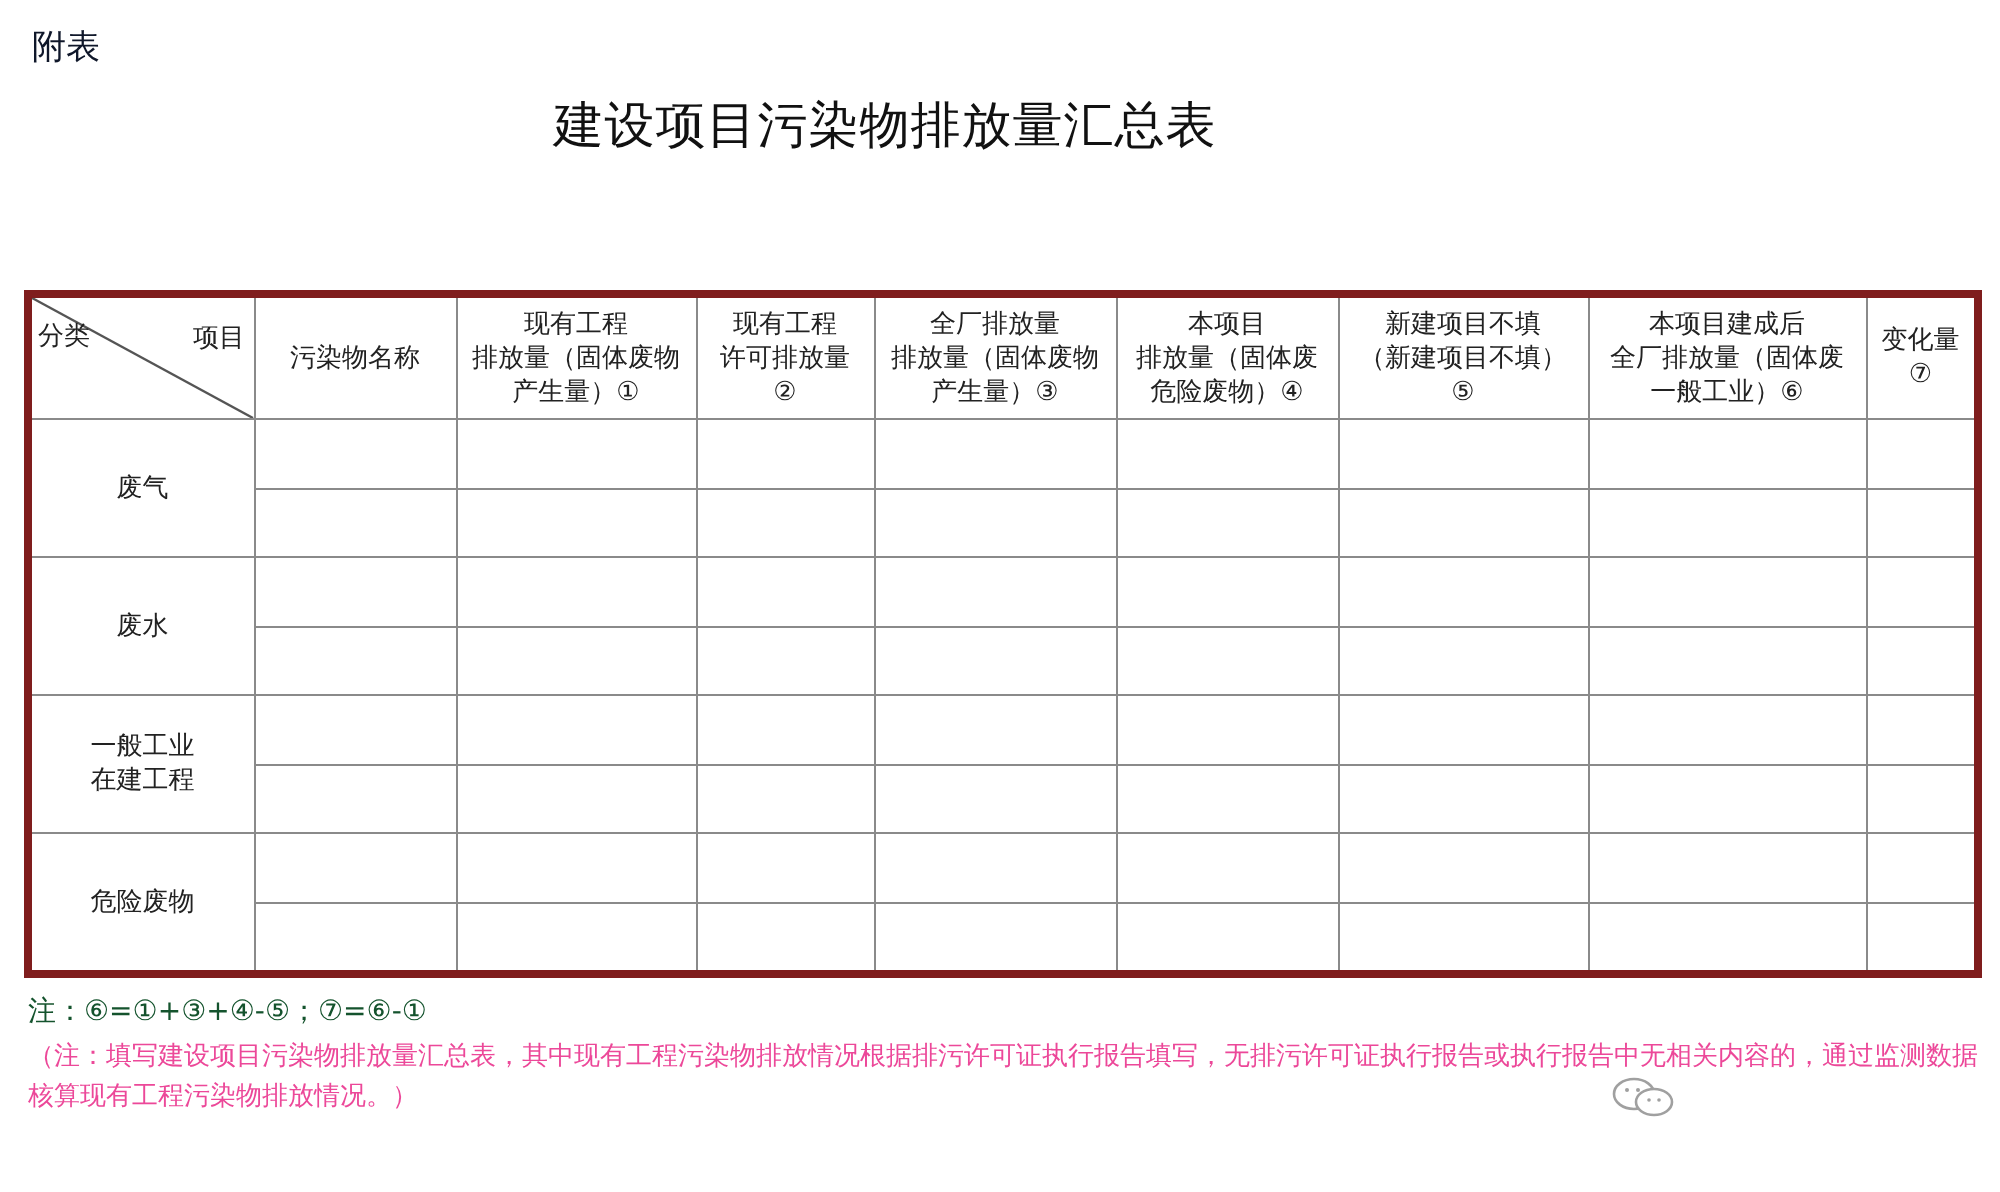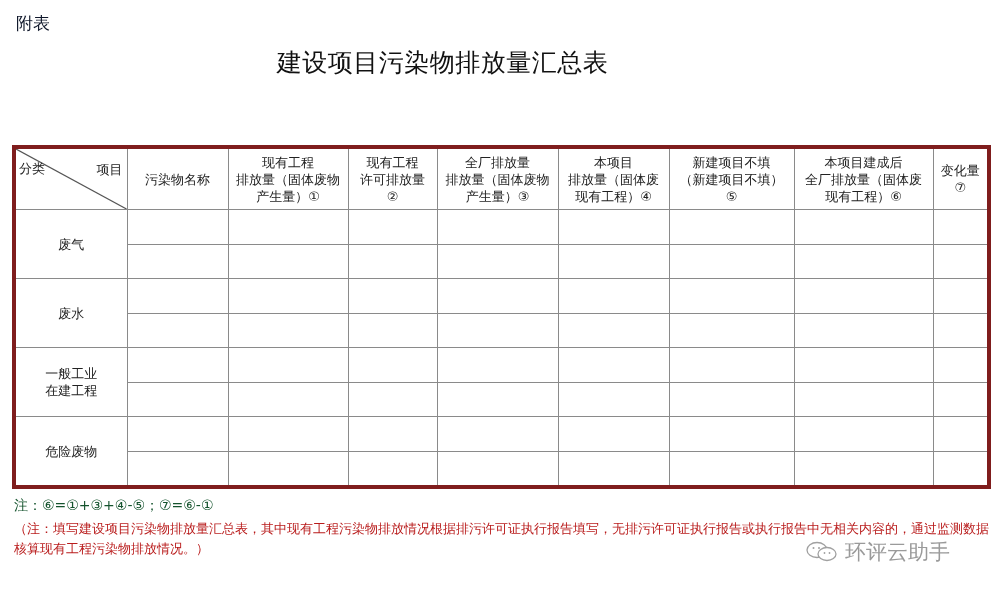--- a/index.html
+++ b/index.html
@@ -15,21 +15,21 @@
   table.summary { border: 4px solid #7f1d1d; }
   thead th { height: 60px; }
   tbody td { height: 33.5px; }
   .diag { position: relative; }
   .diag svg { position: absolute; left: 0; top: 0; width: 100%; height: 100%; }
   .diag .item { position: absolute; right: 4px; top: 12px; font-size: 13px; }
   .diag .cat { position: absolute; left: 3px; bottom: 32px; font-size: 13px; }
   .catcell { font-size: 13px; line-height: 20px; }
   .formula { position: absolute; left: 14px; top: 497px; font-size: 14px; color: #14532d; }
   .redNote { position: absolute; left: 14px; top: 519px; width: 980px; font-size: 13px;
-             line-height: 20px; color: #b91c1c; font-family: "DejaVu Serif", "Liberation Serif", serif; }
+             line-height: 20px; color: #ec4899; font-family: "DejaVu Serif", "Liberation Serif", serif; }
   .watermark { position: absolute; left: 805px; top: 538px; font-size: 21px; color: #9a9a9a;
                display: flex; align-items: center; gap: 6px; }
   .wm-icon { width: 34px; height: 22px; }
 </style>
 </head>
 <body>
 
 <div class="appendix">附表</div>
 <div class="title">建设项目污染物排放量汇总表</div>
 
@@ -51,23 +51,23 @@
         <svg viewBox="0 0 100 100" preserveAspectRatio="none">
           <line x1="0" y1="0" x2="100" y2="100" stroke="#555" stroke-width="1.2" vector-effect="non-scaling-stroke"></line>
         </svg>
         <span class="item">项目</span>
         <span class="cat">分类</span>
       </th>
       <th><span>污染物名称</span></th>
       <th><span>现有工程</span><br><span>排放量（固体废物</span><br><span>产生量）①</span></th>
       <th><span>现有工程</span><br><span>许可排放量</span><br><span>②</span></th>
       <th><span>全厂排放量</span><br><span>排放量（固体废物</span><br><span>产生量）③</span></th>
-      <th><span>本项目</span><br><span>排放量（固体废</span><br><span>现有工程）④</span></th>
+      <th><span>本项目</span><br><span>排放量（固体废</span><br><span>危险废物）④</span></th>
       <th><span>新建项目不填</span><br><span>（新建项目不填）</span><br><span>⑤</span></th>
-      <th><span>本项目建成后</span><br><span>全厂排放量（固体废</span><br><span>现有工程）⑥</span></th>
+      <th><span>本项目建成后</span><br><span>全厂排放量（固体废</span><br><span>一般工业）⑥</span></th>
       <th><span>变化量</span><br><span>⑦</span></th>
     </tr>
   </thead>
   <tbody>
     <tr>
       <td rowspan="2" class="catcell"><span>废气</span></td>
       <td></td>
         <td></td>
         <td></td>
         <td></td>
@@ -157,14 +157,13 @@
 
 <div class="watermark">
   <svg class="wm-icon" viewBox="0 0 34 22">
     <ellipse cx="12" cy="9" rx="10" ry="7.5" fill="none" stroke="#a0a0a0" stroke-width="1.3"></ellipse>
     <ellipse cx="22" cy="13" rx="9" ry="6.5" fill="#fff" stroke="#a0a0a0" stroke-width="1.3"></ellipse>
     <circle cx="8.5" cy="7" r="1" fill="#a0a0a0"></circle>
       <circle cx="14" cy="7" r="1" fill="#a0a0a0"></circle>
     <circle cx="19.5" cy="12" r="0.9" fill="#a0a0a0"></circle>
       <circle cx="24.5" cy="12" r="0.9" fill="#a0a0a0"></circle>
   </svg>
-  <span>环评云助手</span>
 </div>
 
 </body></html>

